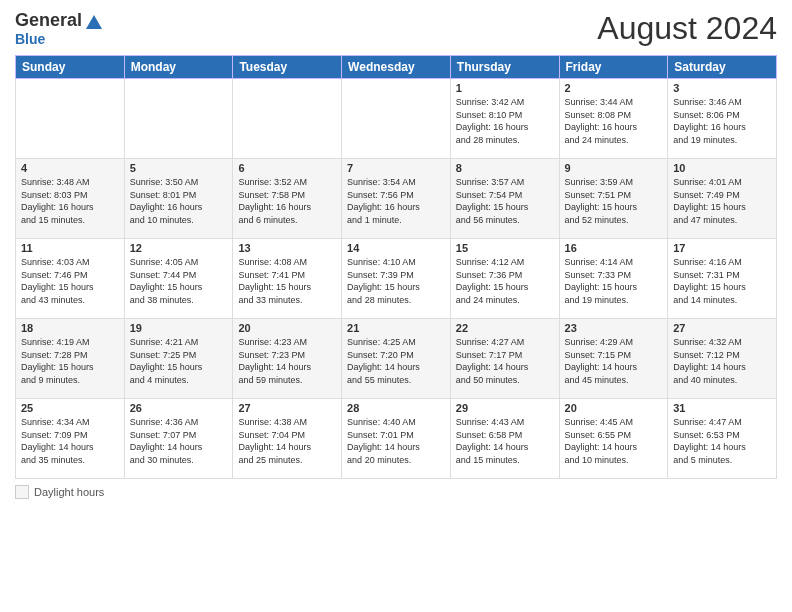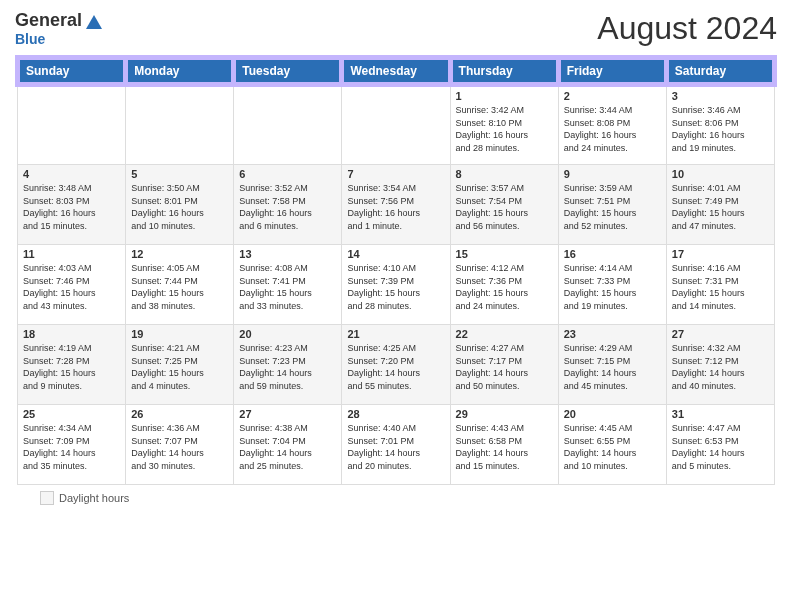--- a/index.html
+++ b/index.html
@@ -62,21 +62,21 @@
       width: 100%;
       border-collapse: collapse;
     }
     .calendar th {
       background: #2a6eb5;
       color: #fff;
       padding: 4px 6px;
       font-size: 12px;
       font-weight: bold;
       text-align: left;
-      border: 5px solid #c4b5fd;
+      border: 1px solid #c4b5fd;
     }
     .calendar td {
       vertical-align: top;
       padding: 3px 5px;
       font-size: 9.5px;
       color: #333;
       border: 1px solid #ddd;
       width: calc(100% / 7);
       height: 80px;
     }
@@ -96,21 +96,20 @@
       font-size: 9px;
       line-height: 1.4;
       color: #333;
     }
     .footer {
       display: flex;
       align-items: center;
       margin-top: 6px;
       font-size: 11px;
       color: #555;
-      margin-left: 25px;
     }
     .legend-box {
       width: 14px;
       height: 14px;
       background: #f5f5f5;
       border: 1px solid #ccc;
       margin-right: 5px;
     }
   </style>
 </head>

